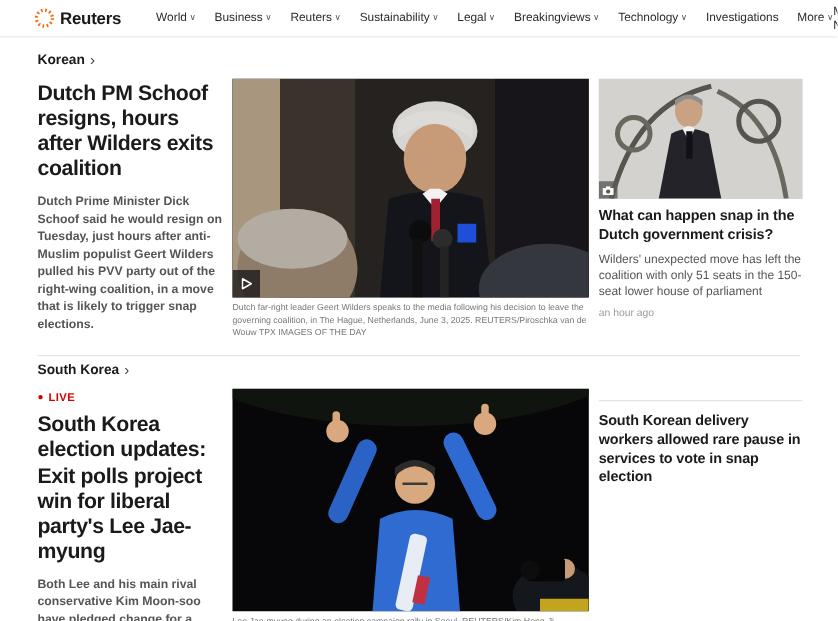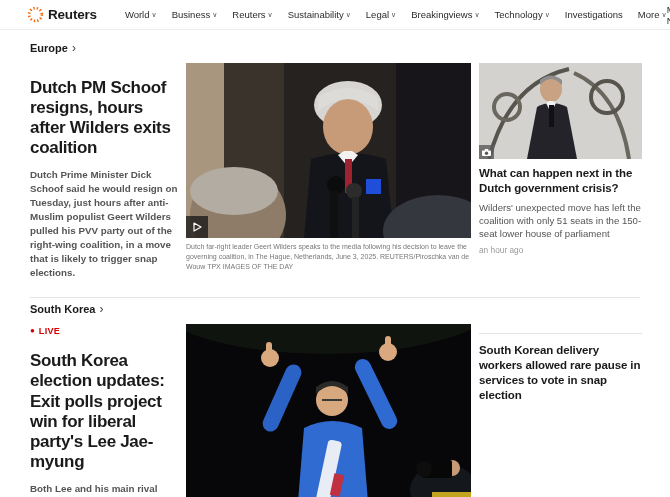--- a/index.html
+++ b/index.html
@@ -19,21 +19,21 @@
   .nav-item { font-size:9.5px; color:#2b2b2b; cursor:pointer; white-space:nowrap; display:flex; align-items:center; gap:2px; }
   .chev { font-size:7px; color:#555; line-height:1; }
   .nav-right { margin-left:auto; display:flex; align-items:center; gap:10px; }
   .my-news { font-size:9.5px; font-weight:normal; color:#2b2b2b; cursor:pointer; }
   .search-btn { background:none; border:none; cursor:pointer; display:flex; align-items:center; }
   
   main { padding:7px 30px 0; }
   .section-label { display:flex; align-items:center; gap:4px; font-size:11px; font-weight:bold; margin:5px 0 9px; cursor:pointer; }
   .chev-r { font-size:12px; color:#444; line-height:1; font-weight:normal; }
   .grid { display:grid; grid-template-columns:148px 285px 163px; column-gap:8px; }
-  .lead-headline { font-size:17px; line-height:1.18; letter-spacing:-0.3px; margin:15px 0 10px; cursor:pointer; }
+  .lead-headline { font-size:17px; line-height:1.18; letter-spacing:-0.3px; margin:2px 0 10px; cursor:pointer; }
   .lead-summary { font-size:9.8px; line-height:1.42; color:#555; margin-bottom:6px;font-weight:bold; }
   .time { font-size:8.3px; color:#9b9b9b; }
   figure.media-fig { position:relative; }
   .media { position:relative; width:285px; overflow:hidden; cursor:pointer; background:#222; }
   .media-1 { height:175px; }
   .media-3 { height:178px; }
   .media svg { display:block; }
   figcaption { font-size:7px; line-height:1.4; color:#777; margin-top:4px; }
   .play-badge {
     position:absolute; left:0; bottom:0; width:22px; height:22px;
@@ -111,21 +111,21 @@
       </svg>
     </button>
 
   </div>
 </header>
 
 <main>
 
   <section>
     <div class="section-label">
-      <span>Europe</span>
+      <span>Korean</span>
       <span class="chev-r">›</span>
     </div>
     <div class="grid">
       <div>
         <h1 class="lead-headline">Dutch PM Schoof resigns, hours after Wilders exits coalition</h1>
         <p class="lead-summary">Dutch Prime Minister Dick Schoof said he would resign on Tuesday, just hours after anti-Muslim populist Geert Wilders pulled his PVV party out of the right-wing coalition, in a move that is likely to trigger snap elections.</p>
       </div>
       <figure class="media-fig">
         <div class="media media-1">
           <svg width="285" height="175" viewBox="0 0 285 175">
@@ -177,21 +177,21 @@
               <rect x="70" y="42" width="5" height="22" fill="#101016"></rect>
             </svg>
             <span class="cam-badge">
               <svg width="9" height="7" viewBox="0 0 9 7">
                 <rect x="0" y="1.4" width="9" height="5.6" rx="0.8" fill="#ffffff"></rect>
                 <rect x="2.8" y="0" width="3.4" height="2" fill="#ffffff"></rect>
                 <circle cx="4.5" cy="4.2" r="1.7" fill="#5a5a5a"></circle>
               </svg>
             </span>
           </div>
-          <h3>What can happen next in the Dutch government crisis?</h3>
+          <h3>What can happen snap in the Dutch government crisis?</h3>
           <p>Wilders' unexpected move has left the coalition with only 51 seats in the 150-seat lower house of parliament</p>
           <div class="time">an hour ago</div>
         </article>
       </aside>
     </div>
   </section>
 
   <hr class="section-div">
 
   <section>

